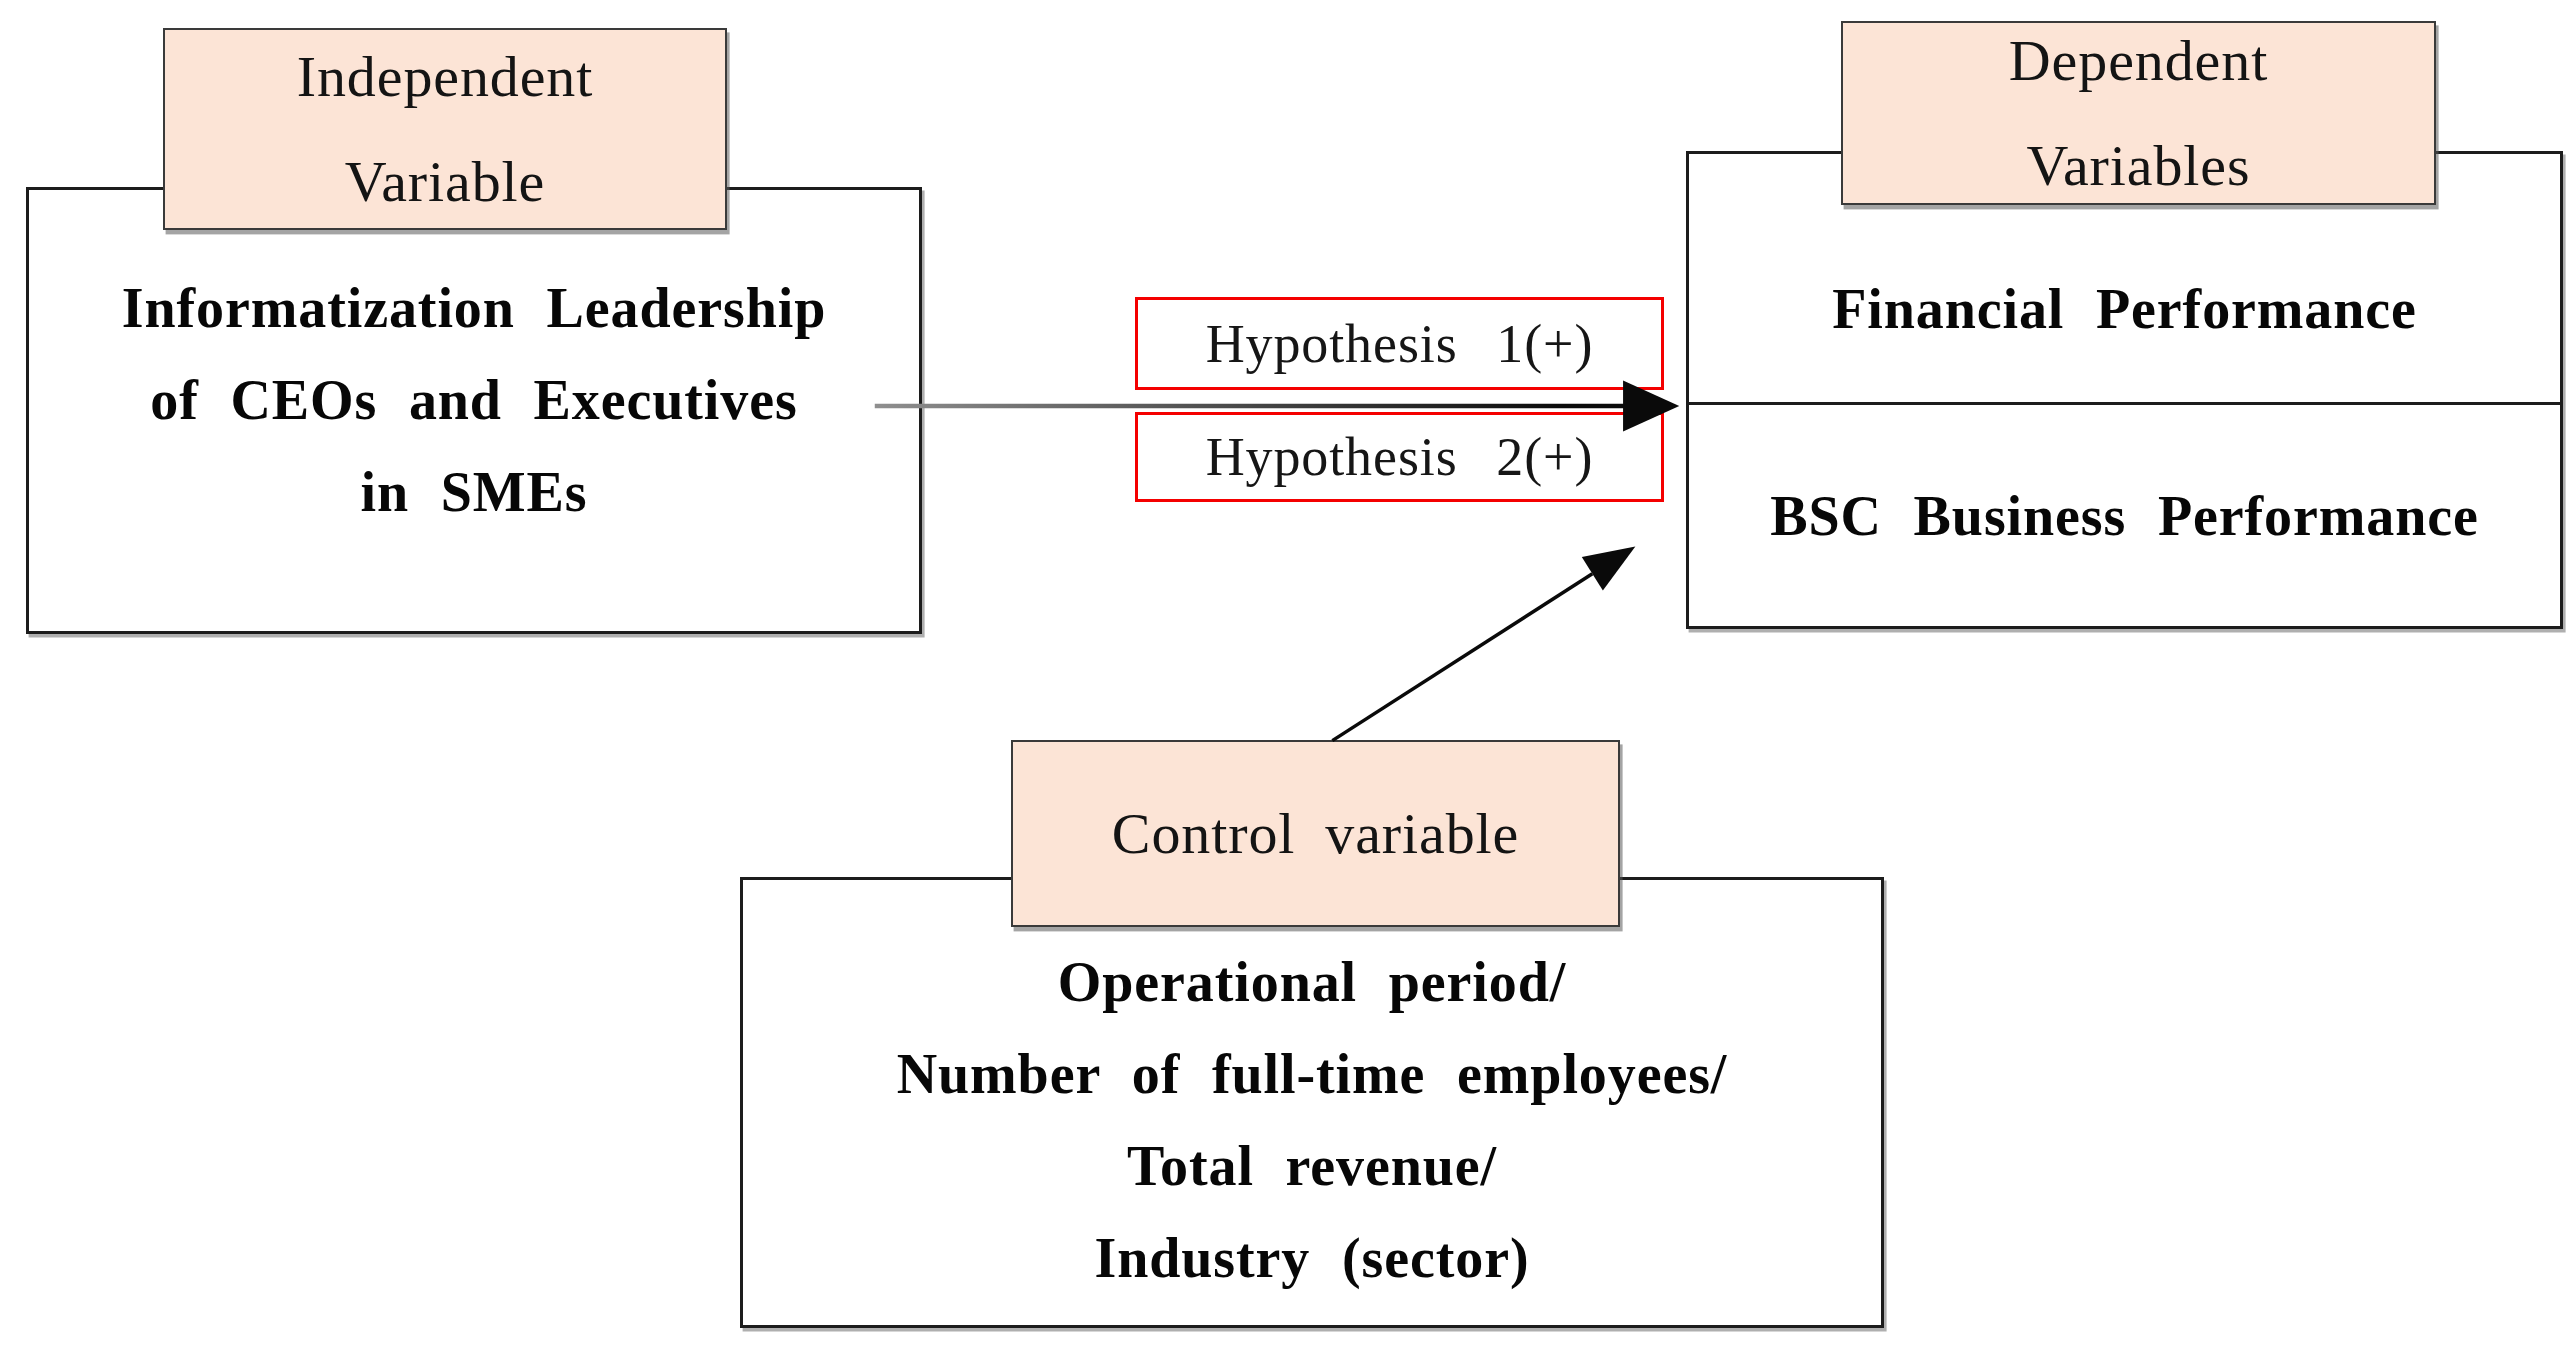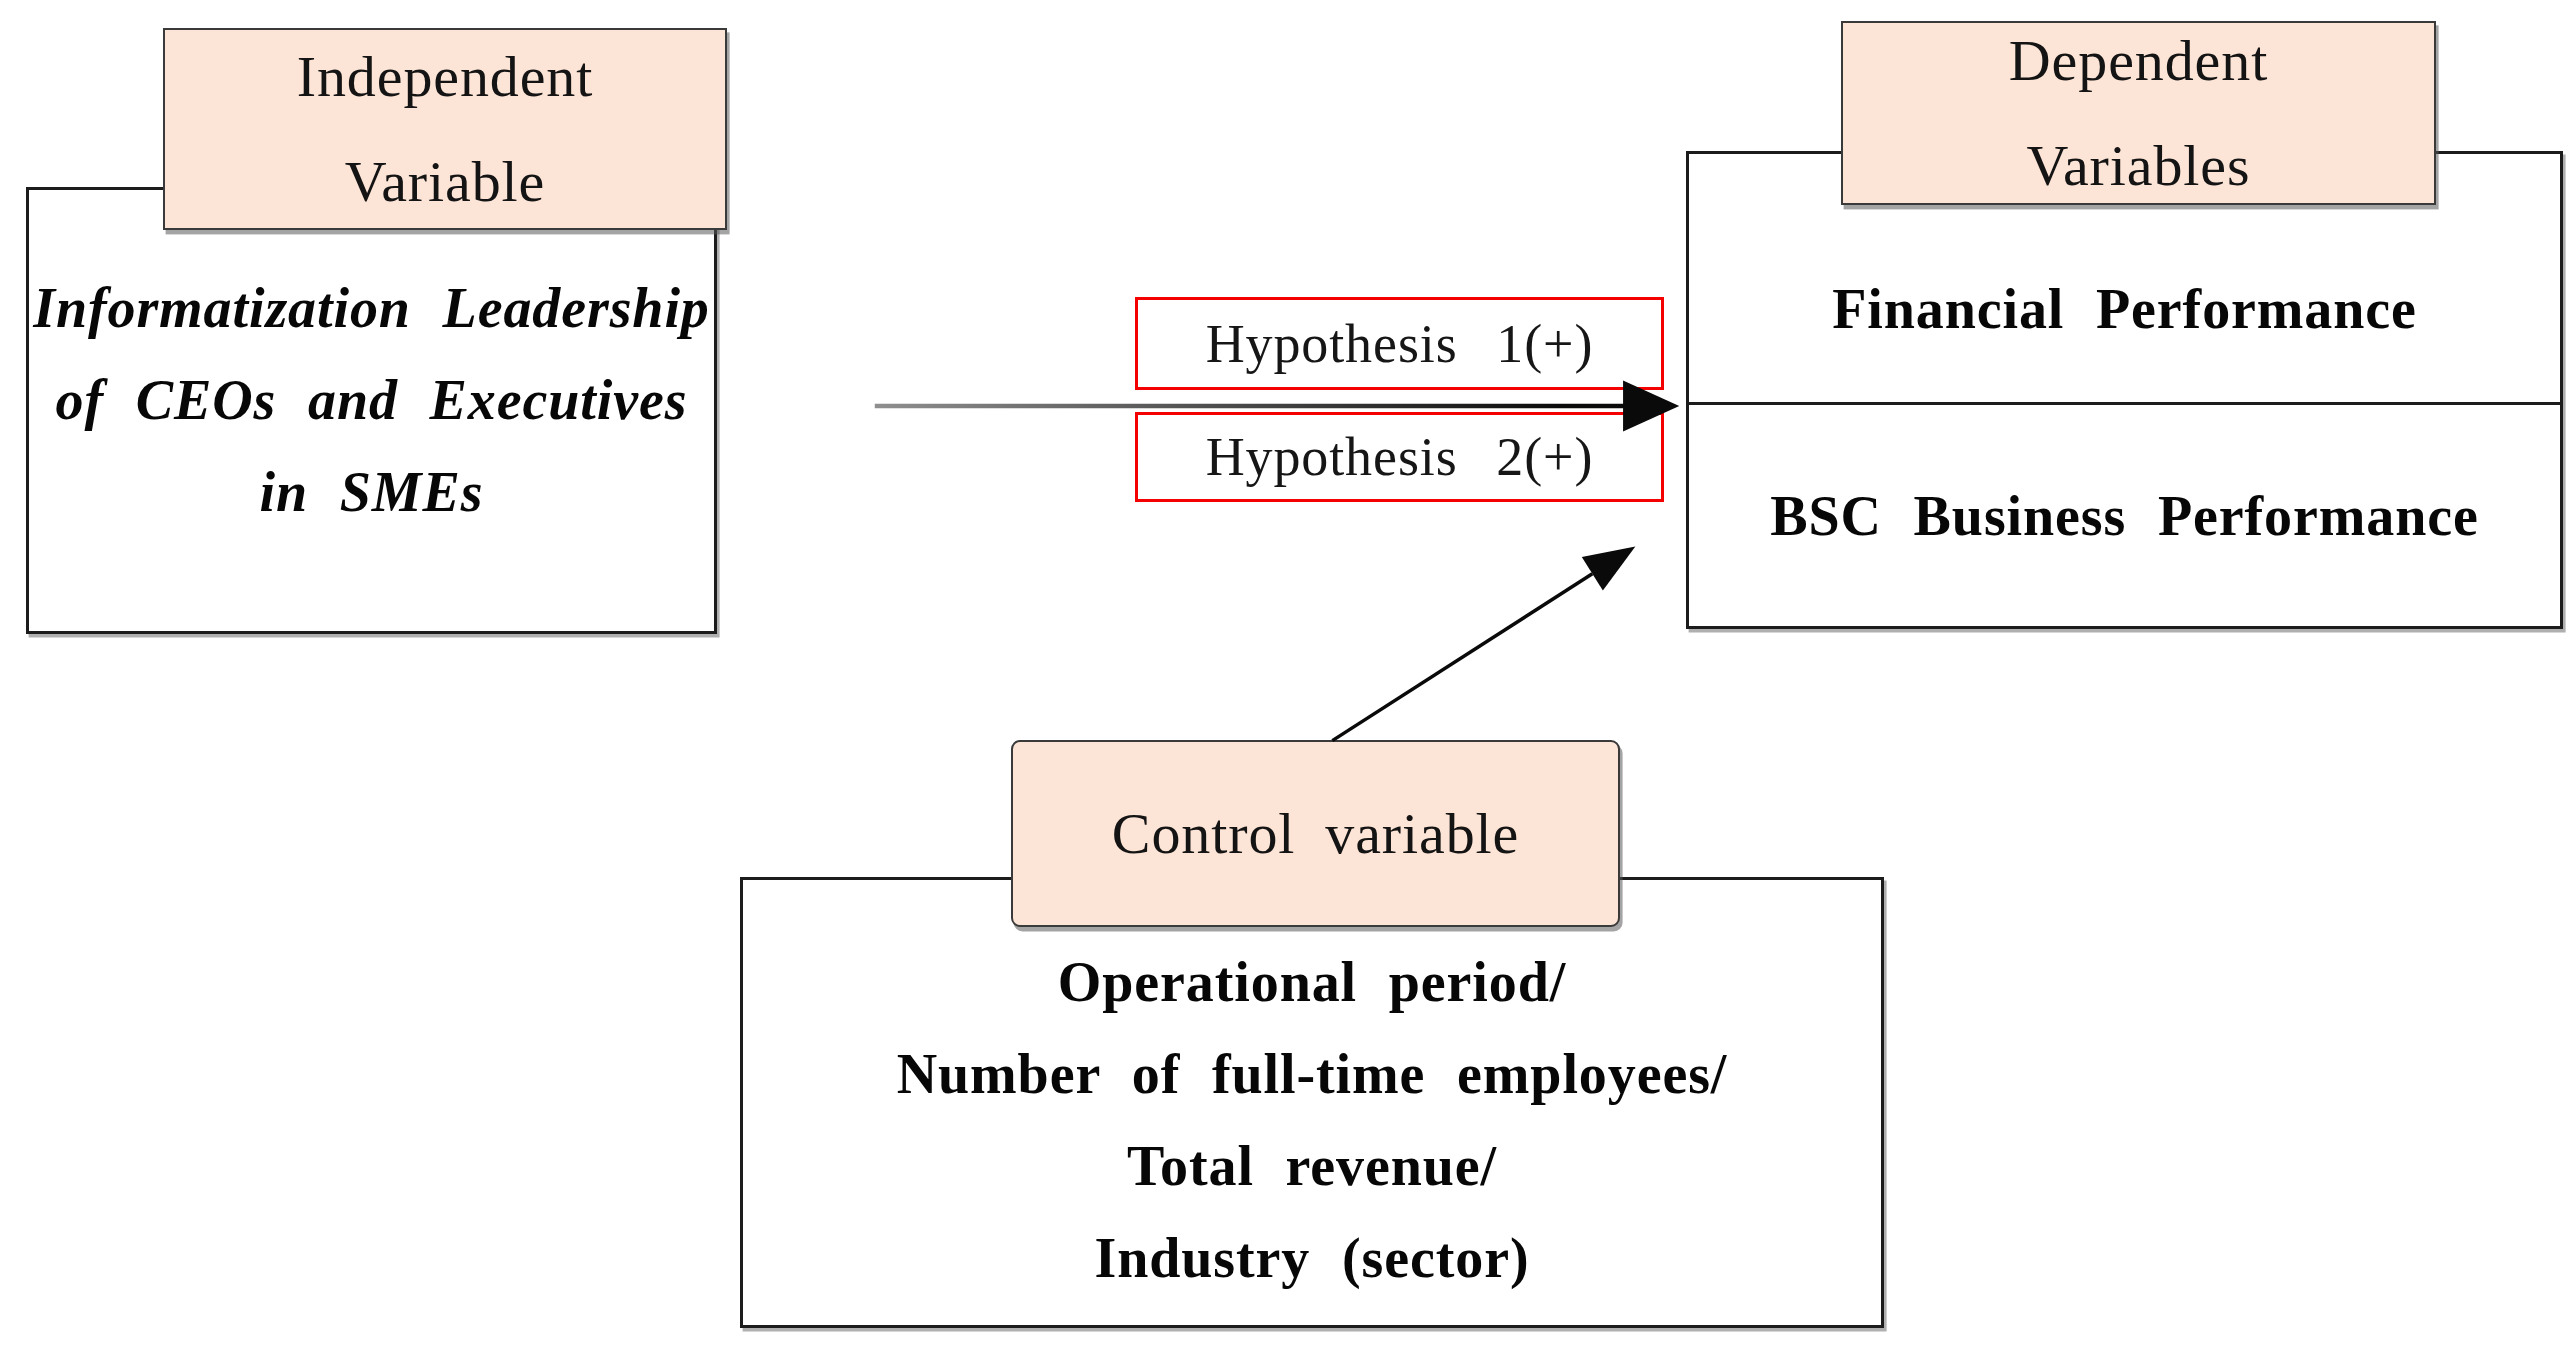--- a/index.html
+++ b/index.html
@@ -78,41 +78,41 @@
   .hyp-label {
     font-size: 54px;
     font-weight: 400;
     letter-spacing: 0.9px;
     word-spacing: 0.45em;
     color: #161616;
     white-space: nowrap;
   }
 
   
-  #iv-box      { left: 26px;   top: 187px; width: 691px;  height: 447px; padding-bottom: 22px; font-style: italic; }
+  #iv-box      { left: 26px;   top: 187px; width: 896px;  height: 447px; padding-bottom: 22px; }
   #iv-header   { left: 163px;  top: 28px;  width: 564px;  height: 202px; }
 
   #dv-box      { left: 1686px; top: 151px; width: 877px;  height: 478px; padding: 0; justify-content: flex-start; }
   #dv-header   { left: 1841px; top: 21px;  width: 595px;  height: 184px; }
   .dv-cell {
     box-sizing: border-box;
     width: 100%;
     display: flex;
     align-items: center;
     justify-content: center;
     text-align: center;
   }
   #dv-cell-financial { height: 251px; border-bottom: 3.5px solid var(--box-border, #1c1c1c); padding-top: 61px; }
   #dv-cell-bsc       { flex: 1; }
 
   #hyp1-box    { left: 1135px; top: 278px; width: 529px;  height: 93px; margin-top: 19px; }
   #hyp2-box    { left: 1135px; top: 412px; width: 529px;  height: 90px; }
 
   #cv-box      { left: 740px;  top: 877px; width: 1144px; height: 451px; padding-top: 35px; }
-  #cv-header   { left: 1011px; top: 740px; width: 609px;  height: 187px; border-radius: 9px; }
+  #cv-header   { left: 1011px; top: 740px; width: 609px;  height: 187px; }
 
   
   .arrows {
     position: absolute;
     left: 0; top: 0;
     width: 2576px;
     height: 1346px;
     z-index: 4;
     pointer-events: none;
   }

